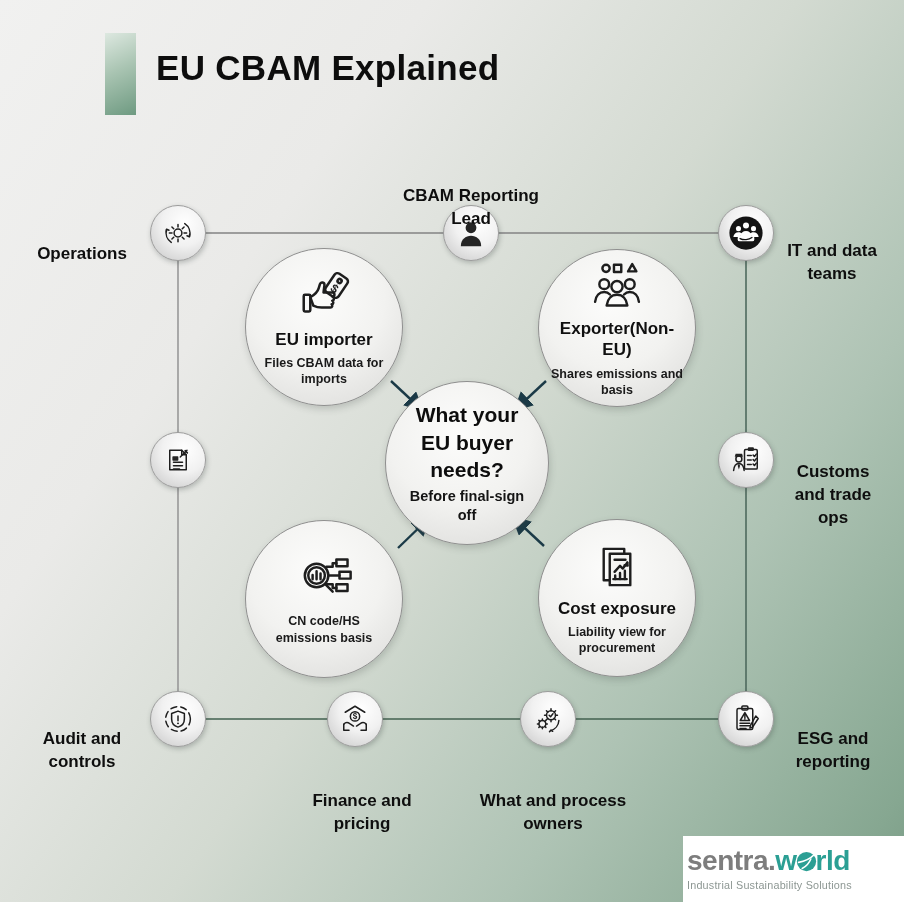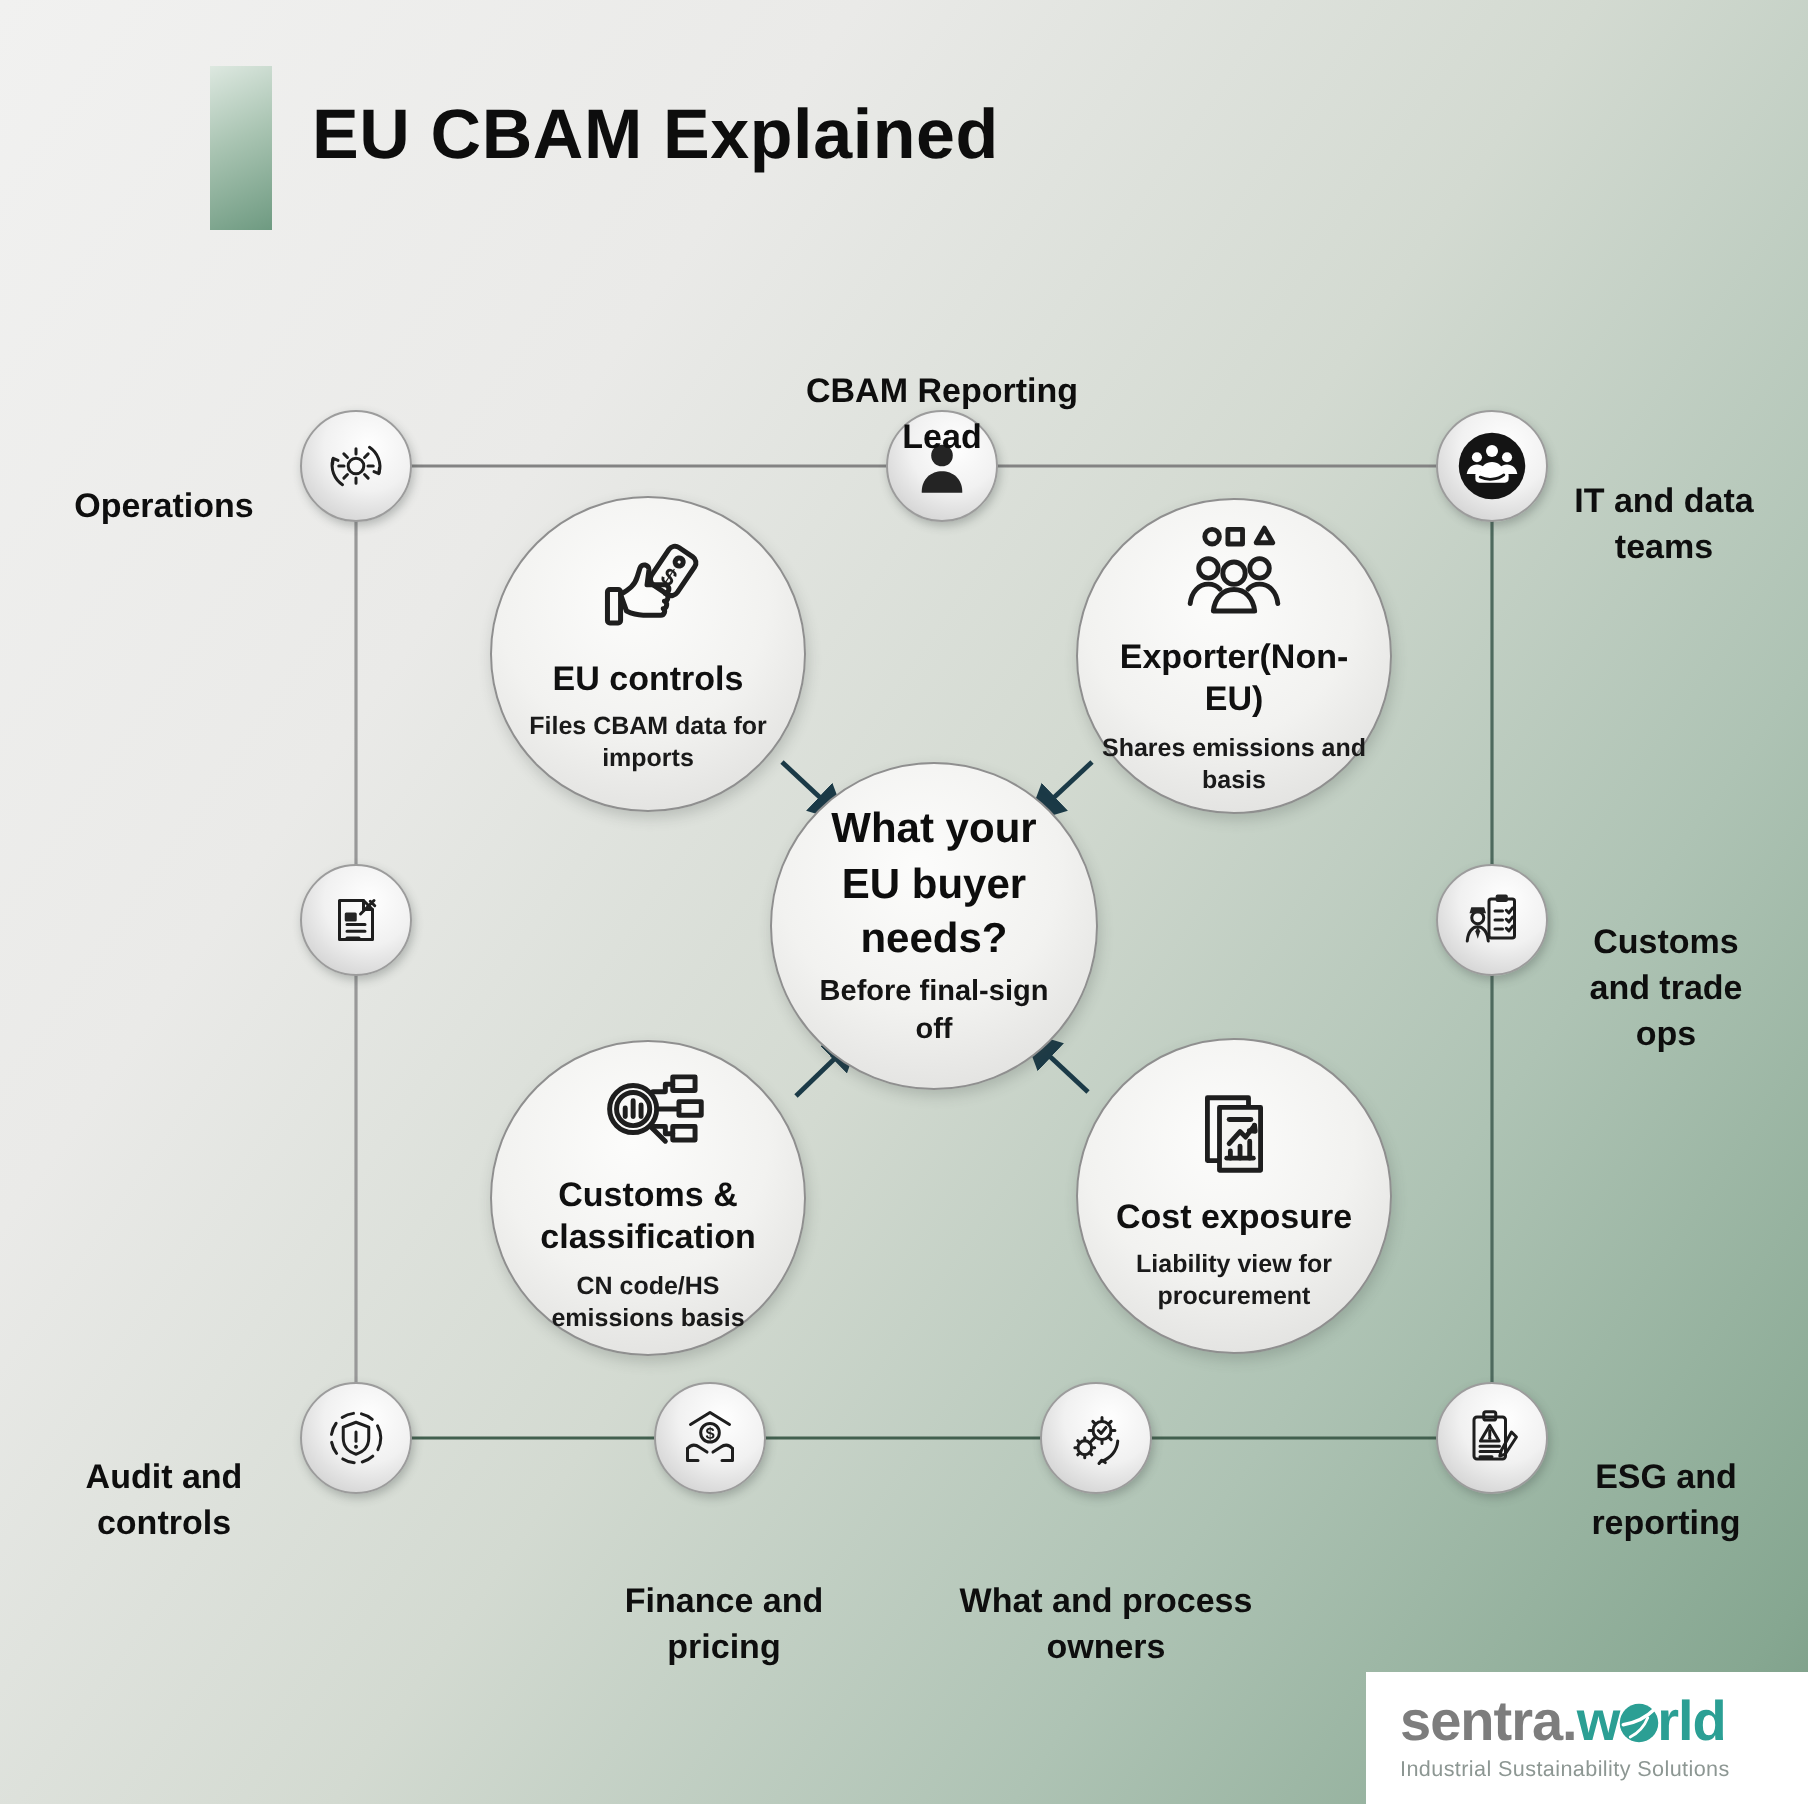--- a/index.html
+++ b/index.html
@@ -44,21 +44,21 @@
   }
   .hub-title{font-size:17px;font-weight:bold;color:#101010;line-height:1.25;max-width:142px;}
   .hub-sub{font-size:12.5px;font-weight:bold;color:#1a1a1a;line-height:1.3;margin-top:5px;max-width:132px;}
   .hub-icon{margin-bottom:4px;display:block;}
   .center-hub{width:164px;height:164px;}
   .center-title{font-size:21px;font-weight:bold;color:#0d0d0d;line-height:1.3;max-width:132px;}
   .center-sub{font-size:14.5px;font-weight:bold;color:#141414;line-height:1.3;margin-top:4px;max-width:128px;}
   
   .logo-box{
     position:absolute;right:0;bottom:0;width:221px;height:66px;background:#ffffff;
-    display:flex;flex-direction:column;justify-content:center;padding-left:17px;box-sizing:border-box;
+    display:flex;flex-direction:column;justify-content:center;padding-left:4px;box-sizing:border-box;
   }
   .logo-line{font-size:28px;font-weight:bold;line-height:1;display:flex;align-items:center;}
   .logo-gray{color:#7d7d7d;letter-spacing:-.5px;}
   .logo-accent{color:#2b9f94;letter-spacing:-.5px;}
   .logo-tagline{font-size:10.8px;color:#8d9793;margin-top:4px;letter-spacing:.2px;}
   svg{display:block;}
 </style>
 </head>
 <body>
 
@@ -212,21 +212,21 @@
       <svg width="62" height="58" viewBox="0 0 52 48" fill="none" stroke="#1e1e1e" stroke-width="2.1" stroke-linecap="round" stroke-linejoin="round">
         <g transform="rotate(34 36 16)">
           <rect x="29.5" y="5.5" width="13" height="19" rx="3"></rect>
           <circle cx="36" cy="10.5" r="1.7"></circle>
           <text x="36" y="21.5" font-size="10" font-weight="bold" text-anchor="middle" fill="#1e1e1e" stroke="none" font-family="Liberation Sans, sans-serif">$</text>
         </g>
         <rect x="9" y="23" width="5.5" height="14" rx="1"></rect>
         <path d="M14.5 25c3.5-2 6-3.8 7-7.4l1.1-3.6c.7-2.2 4-1.6 3.8.8l-.8 6.2h7.4c2.3 0 2.3 3.4.2 3.6 1.7.5 1.5 3.1-.3 3.3 1.5.6 1.1 2.9-.5 3.1 1.1.8.5 2.7-1 2.7h-7.4c-2.6 0-5-.7-7-1.7z"></path>
       </svg>
     </span>
-    <div class="hub-title">EU controls</div>
+    <div class="hub-title">EU importer</div>
     <div class="hub-sub">Files CBAM data for imports</div>
   </div>
 
   <div class="hub" style="left:617px;top:328px">
     <span class="hub-icon">
       <svg width="60" height="56" viewBox="0 0 48 46" fill="none" stroke="#1e1e1e" stroke-width="2" stroke-linecap="round" stroke-linejoin="round">
         <circle cx="15" cy="8.5" r="3"></circle>
         <rect x="21.5" y="5.5" width="6" height="6"></rect>
         <path d="M36.5 5l3.4 6h-6.8z"></path>
         <circle cx="13.5" cy="21.5" r="4"></circle>
@@ -246,21 +246,20 @@
         <circle cx="18" cy="19" r="9.5"></circle>
         <circle cx="18" cy="19" r="6.7"></circle>
         <path d="M14.8 22v-3.4M18 22v-6.4M21.2 22v-4.6"></path>
         <path d="M25 26l6 6"></path>
         <rect x="34" y="6" width="9" height="5.5"></rect>
         <rect x="36.5" y="16" width="9" height="5.5"></rect>
         <rect x="34" y="26" width="9" height="5.5"></rect>
         <path d="M26 12h5v-3h3M28.5 19h8M26 26h5v3h3"></path>
       </svg>
     </span>
-    <div class="hub-title">Customs &amp; classification</div>
     <div class="hub-sub">CN code/HS emissions basis</div>
   </div>
 
   <div class="hub" style="left:617px;top:598px">
     <span class="hub-icon">
       <svg width="58" height="54" viewBox="0 0 48 44" fill="none" stroke="#1e1e1e" stroke-width="2" stroke-linecap="round" stroke-linejoin="round">
         <path d="M13 7h17v26H13z"></path>
         <path d="M18 11h17v26H18z" fill="#f4f4f2"></path>
         <path d="M22 16h9"></path>
         <path d="M22 26l4.5-5 2.3 2.3 3.7-4.8"></path>

